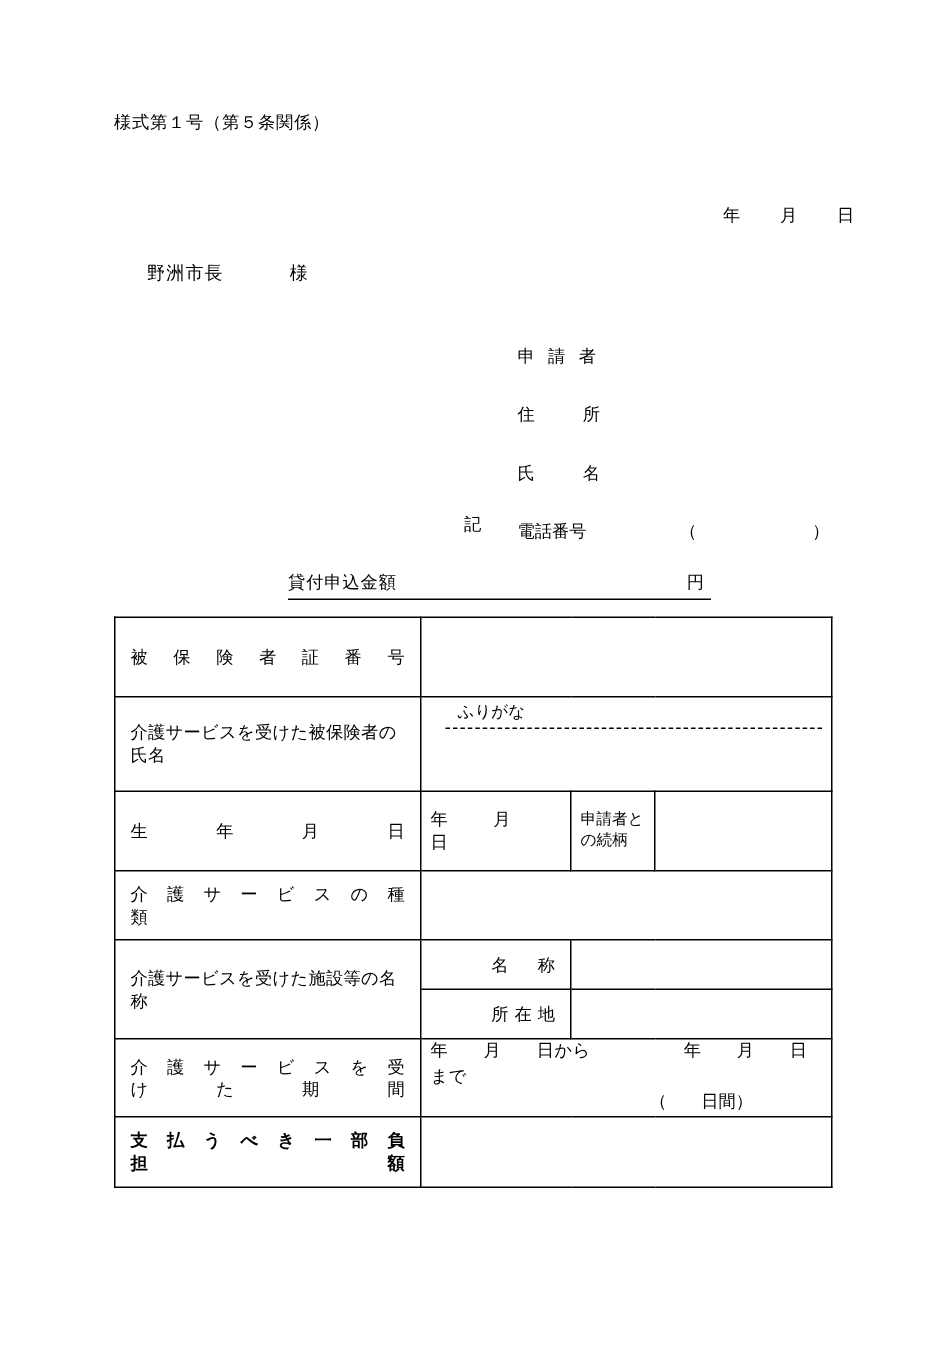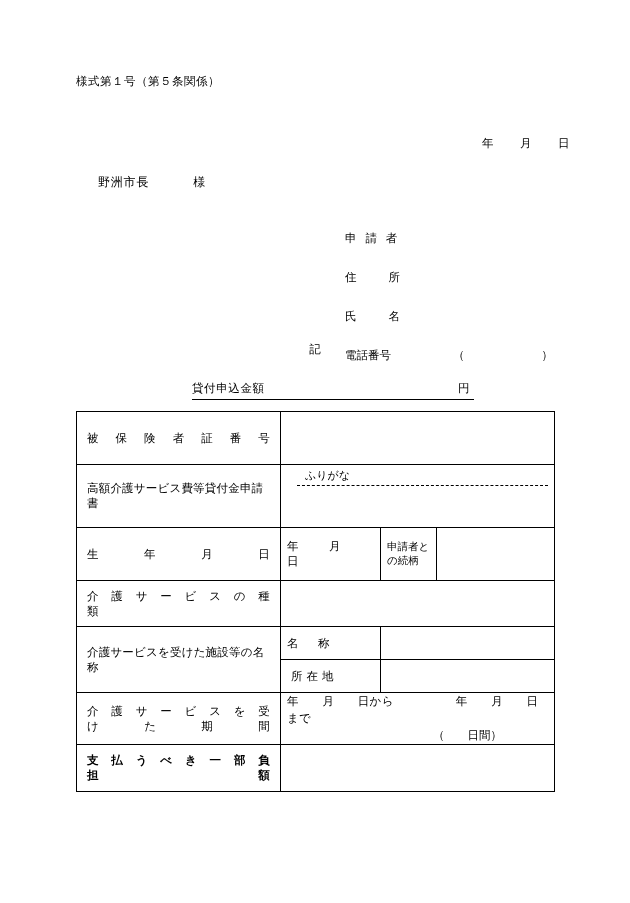--- a/index.html
+++ b/index.html
@@ -169,21 +169,21 @@
     width: 56px;
     font-size: 10.5px;
     line-height: 14px;
     padding: 0 3px;
     vertical-align: middle;
   }
   .rel-value { width: 56px; }
 
   .name-sub {
     width: 52px;
-    text-align: left;
+    text-align: right;
     letter-spacing: 4px;
     padding: 0 2px;
   }
   .name-sub-inner { padding-left: 4px; }
 
   .period-cell {
     font-size: 11.5px;
     line-height: 17px;
     padding-left: 20px;
   }
@@ -241,21 +241,21 @@
 
       <tr class="h1">
         <td class="lbl-cell">
           <span class="spread">被　保　険　者　証　番　号</span>
         </td>
         <td colspan="3"></td>
       </tr>
 
       <tr class="h2">
         <td class="lbl-cell">
-          <span class="nospread">高額介護サービス費等貸付金申請書</span>
+          <span class="nospread">介護サービスを受けた被保険者の氏名</span>
         </td>
         <td colspan="3" class="furigana-cell">
           <div class="furigana-top">ふりがな</div>
           <div class="furigana-bot"></div>
         </td>
       </tr>
 
       <tr class="h3">
         <td class="lbl-cell">
           <span class="spread">生　　年　　月　　日</span>

